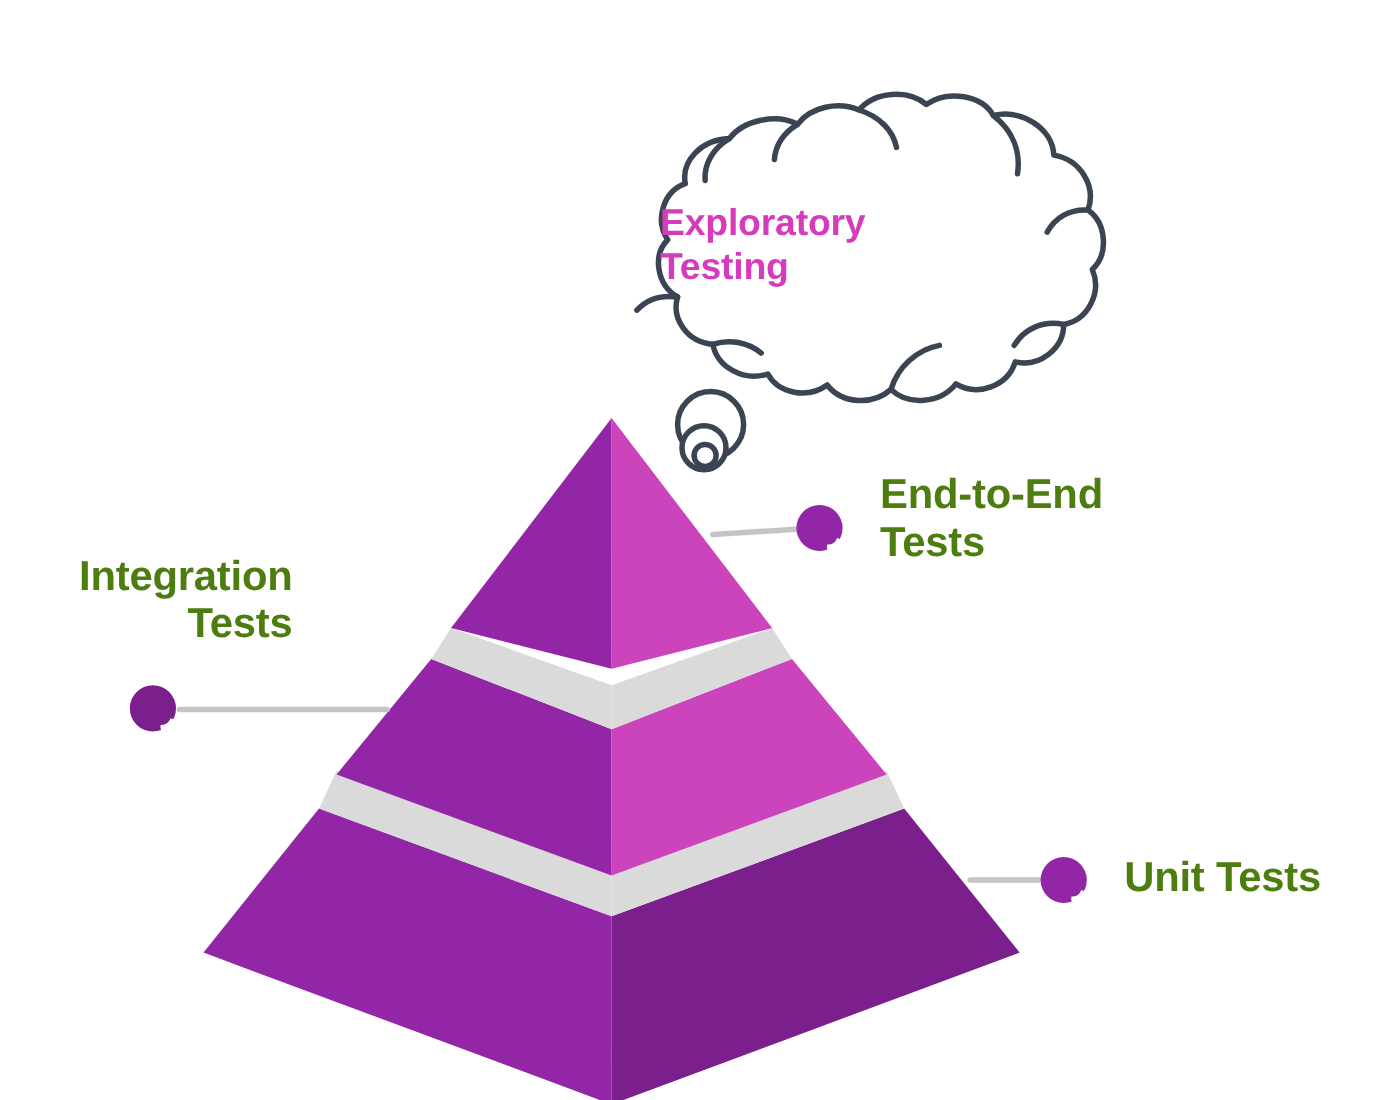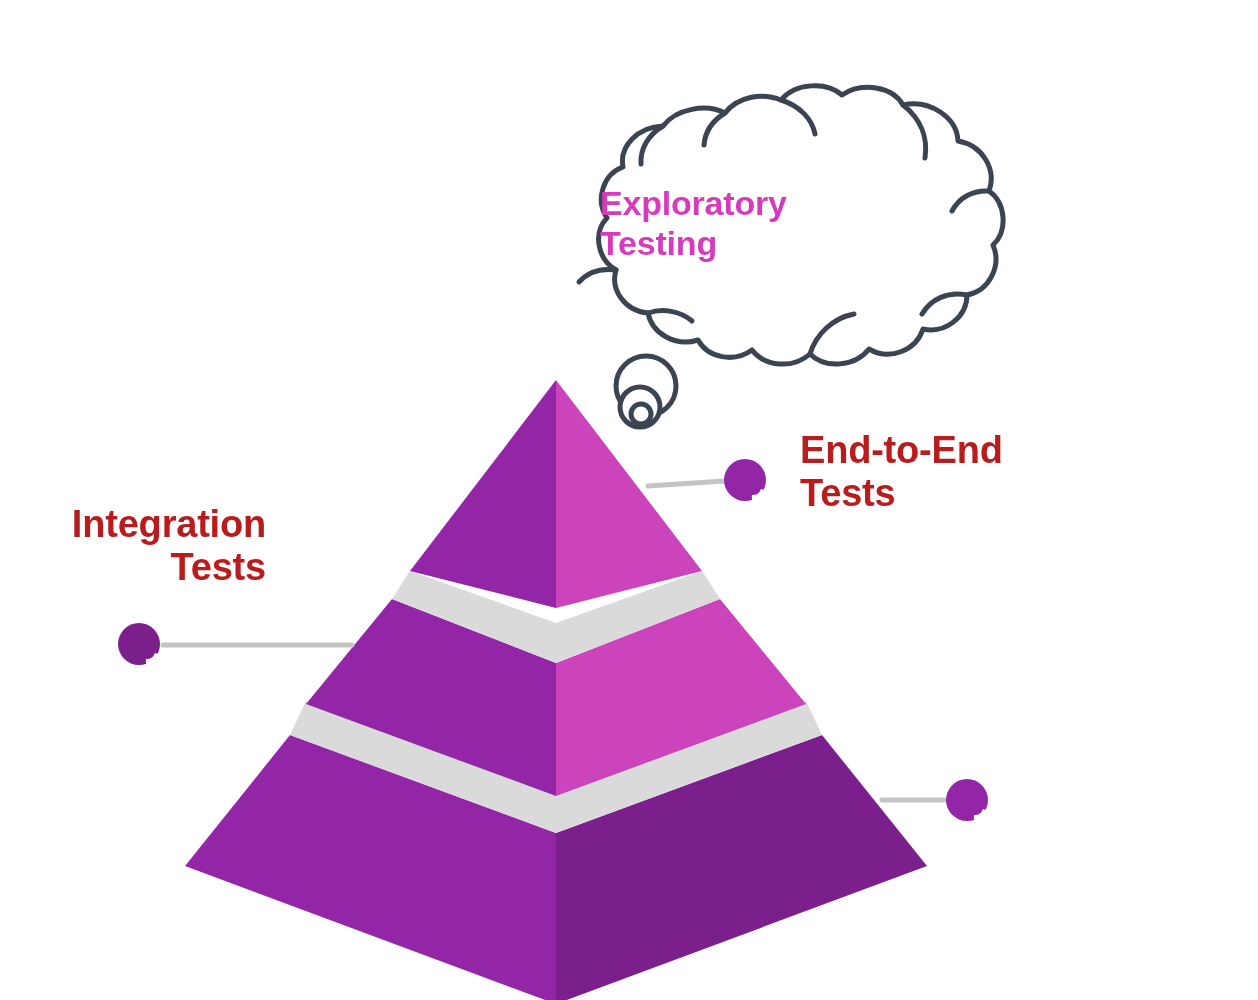--- a/index.html
+++ b/index.html
@@ -26,21 +26,21 @@
     position: absolute;
     left: 0; top: 0;
     width: 1258px;
     height: 1000px;
     display: block;
   }
   .label {
     position: absolute;
     font-family: "Liberation Sans", sans-serif;
     font-weight: bold;
-    color: #b91c1c;
+    color: #4d7c0f;
     font-size: 38px;
     line-height: 1.12;
     letter-spacing: -0.2px;
     white-space: pre-line;
   }
   #label-e2e {
     left: 800px;
     top: 386px;
     text-align: left;
   }
@@ -159,14 +159,15 @@
 
   <div id="bubble-text">Exploratory
 Testing</div>
 
   <div class="label" id="label-e2e">End-to-End
 Tests</div>
 
   <div class="label" id="label-integration">Integration
 Tests</div>
 
+  <div class="label" id="label-unit">Unit Tests</div>
 
 </div>
 
 </body></html>

